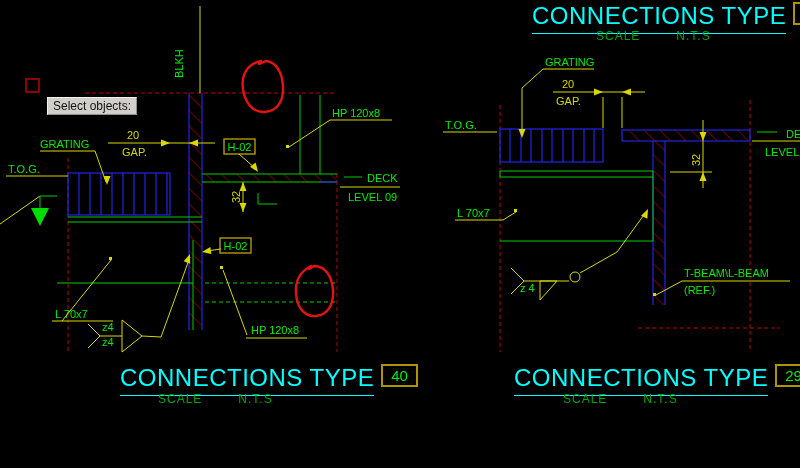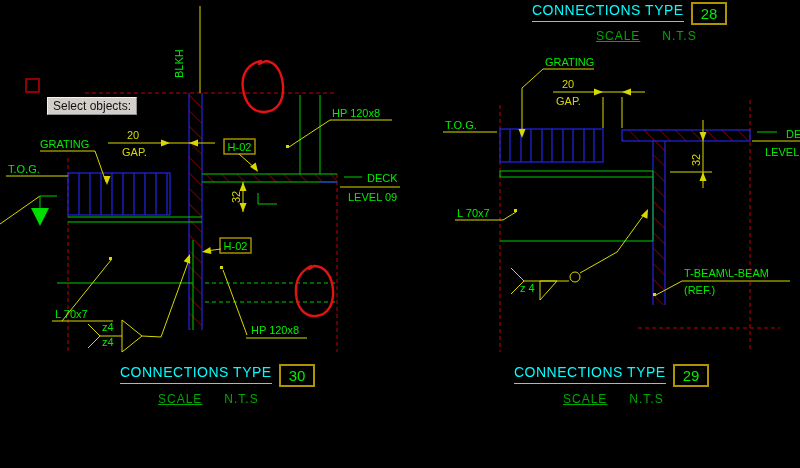--- a/index.html
+++ b/index.html
@@ -11,24 +11,24 @@
   .ty{fill:#d8d800;}
   .gln{stroke:#00cc00;fill:none;stroke-width:1;}
   .gdash{stroke:#00cc00;fill:none;stroke-width:1;stroke-dasharray:4 3;}
   .bln{stroke:#2424e8;fill:none;stroke-width:1.2;}
   .yln{stroke:#d8d800;fill:none;stroke-width:1;}
   .yfill{fill:#d8d800;stroke:none;}
   .rdash{stroke:#c00000;fill:none;stroke-width:1;stroke-dasharray:4 3;}
   .rmark{stroke:#e51212;fill:none;stroke-width:2.4;stroke-linecap:round;}
   .ybox{fill:none;stroke:#b19a00;stroke-width:1.4;}
   .ctitle{position:absolute;display:flex;align-items:flex-start;gap:7px;white-space:nowrap;}
-  .ctext{color:#00ffff;font-size:14px;letter-spacing:.5px;border-bottom:1px solid #00ffff;padding-bottom:3px;}
+  .ctext{color:#00ffff;font-size:24px;letter-spacing:.5px;border-bottom:1px solid #00ffff;padding-bottom:3px;}
   .cnum{border:2px solid #ad9400;color:#00ee00;font-size:15px;line-height:17px;padding:1px 8px;}
   .cscale{position:absolute;color:#00a800;font-size:12px;letter-spacing:1px;white-space:nowrap;}
-  .cscale .sp{margin-right:22px;text-decoration:underline;}
+  .cscale .sp{margin-right:36px;}
   .tooltip{position:absolute;left:47px;top:97px;background:#d2cfca;color:#111;font-size:12px;
            padding:1px 5px;border:1px solid #8e8e8e;border-top-color:#f3f2ef;border-left-color:#f3f2ef;}
   .pickbox{position:absolute;left:25px;top:78px;width:11px;height:11px;border:2px solid #8f0000;}
 </style>
 </head>
 <body>
 
 <div id="stage">
 
 <svg width="800" height="468" viewBox="0 0 800 468">
@@ -252,21 +252,21 @@
 <div class="ctitle" style="left:532px;top:2px;">
   <span class="ctext">CONNECTIONS TYPE</span>
   <span class="cnum">28</span>
 </div>
 <div class="cscale" style="left:596px;top:29px;">
   <span class="sp">SCALE</span><span>N.T.S</span>
 </div>
 
 <div class="ctitle" style="left:120px;top:364px;">
   <span class="ctext">CONNECTIONS TYPE</span>
-  <span class="cnum">30</span>
+  <span class="cnum">40</span>
 </div>
 <div class="cscale" style="left:158px;top:392px;">
   <span class="sp">SCALE</span><span>N.T.S</span>
 </div>
 
 <div class="ctitle" style="left:514px;top:364px;">
   <span class="ctext">CONNECTIONS TYPE</span>
   <span class="cnum">29</span>
 </div>
 <div class="cscale" style="left:563px;top:392px;">

